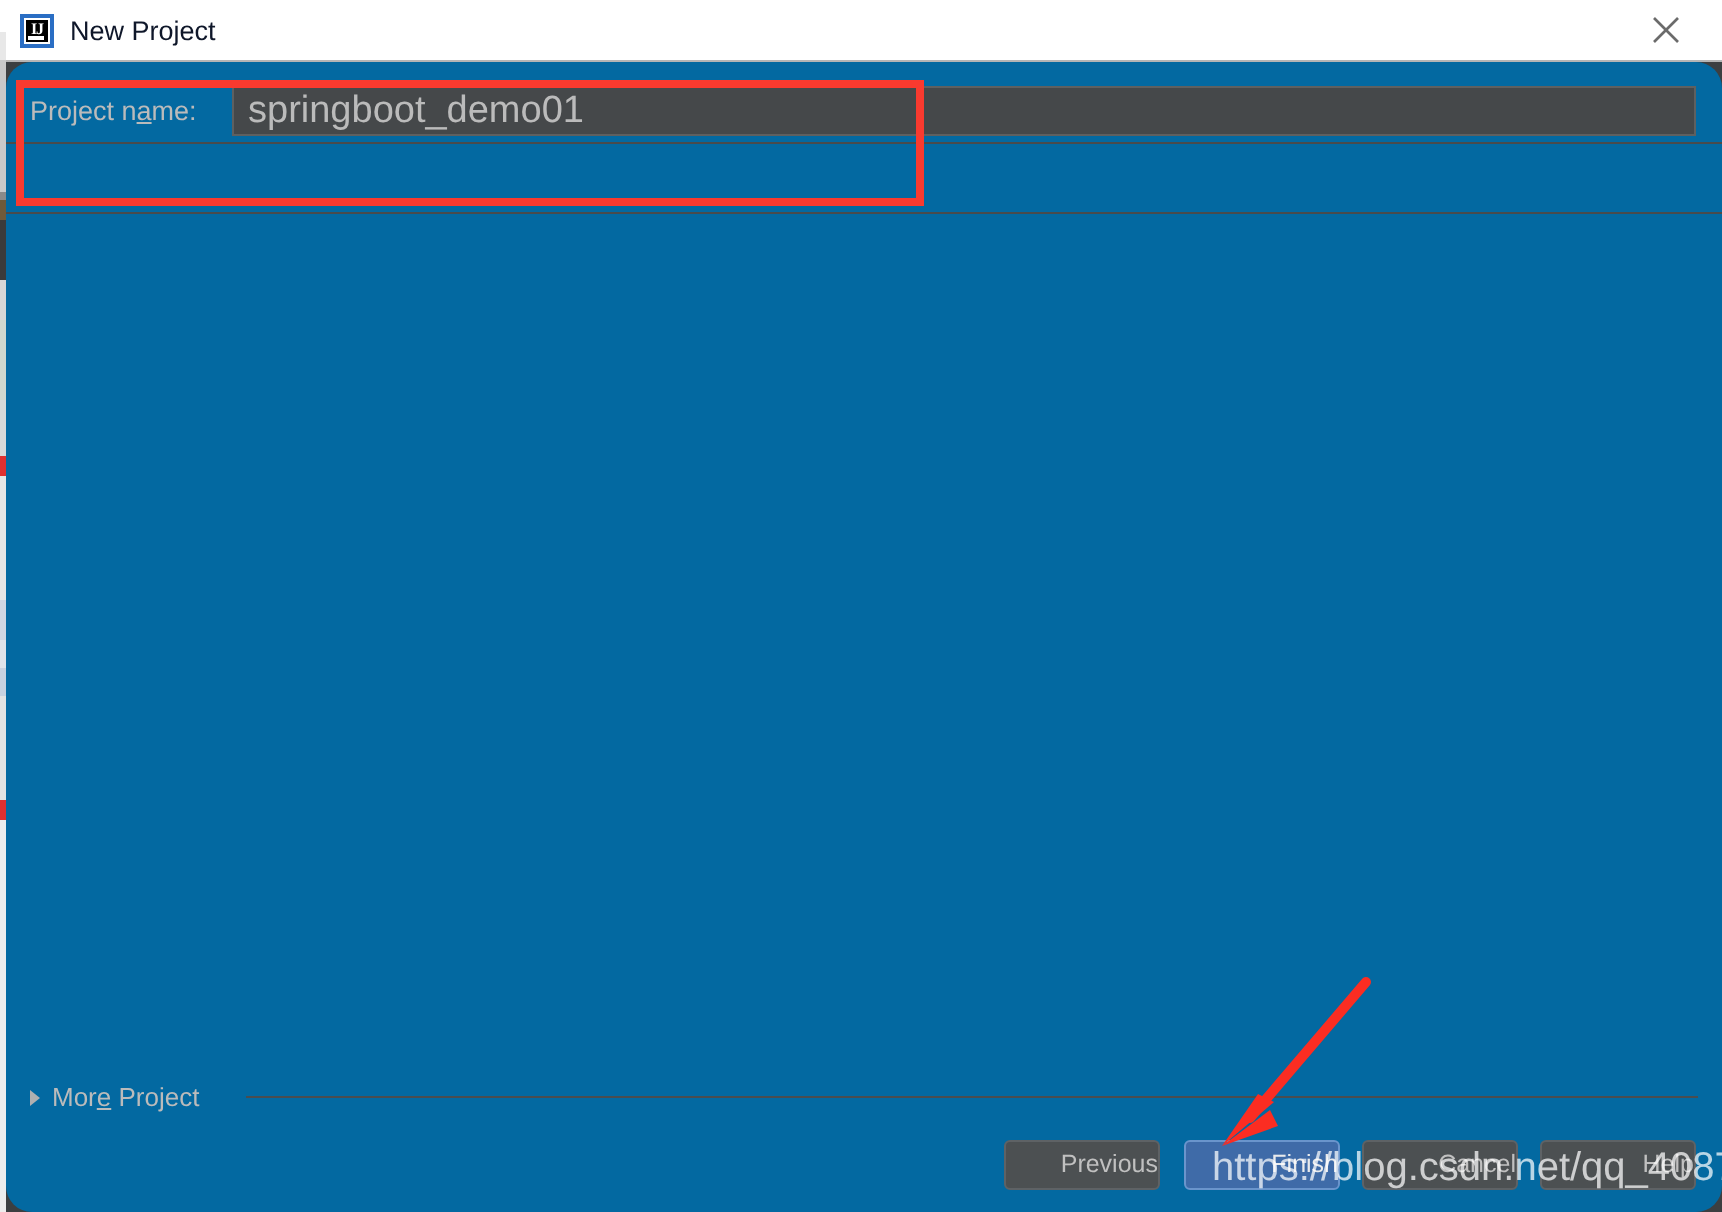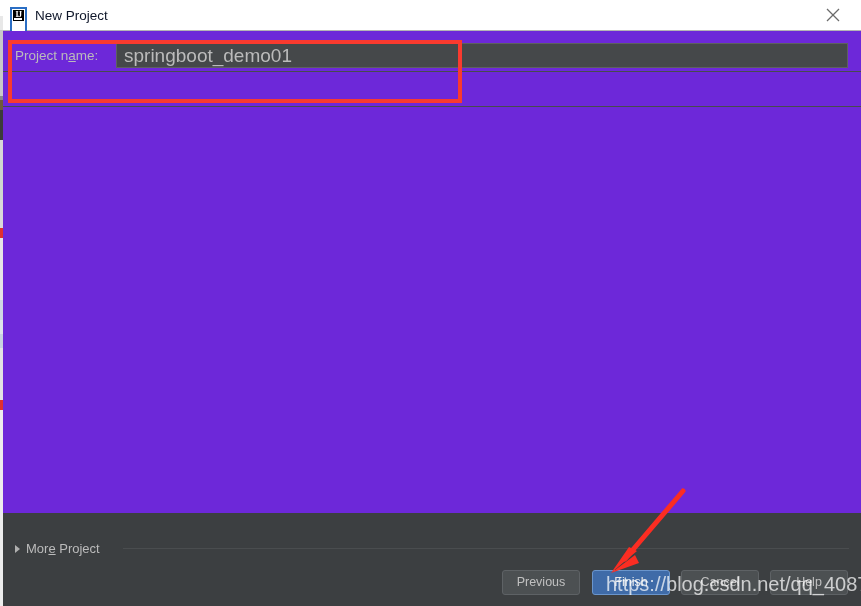--- a/index.html
+++ b/index.html
@@ -62,21 +62,21 @@
     position: absolute;
     left: 0; top: 0;
     width: 858px; height: 31px;
     background: #ffffff;
     border-bottom: 1px solid #b5b5b5;
     box-sizing: border-box;
   }
   .title-icon {
     position: absolute;
     left: 7px; top: 7px;
-    width: 17px; height: 32px;
+    width: 17px; height: 17px;
     background: #ffffff;
     border: 2px solid #2a6ec4;
     box-sizing: border-box;
   }
   .title-icon .ij-inner {
     position: absolute;
     left: 1px; top: 1px;
     width: 11px; height: 11px;
     background: #000000;
     color: #ffffff;
@@ -105,22 +105,23 @@
     right: 8px; top: 0px;
     width: 40px; height: 30px;
     cursor: pointer;
   }
   .close-btn svg { position: absolute; left: 13px; top: 8px; }
 
   
   .dlg-body {
     position: absolute;
     left: 0; top: 31px;
-    width: 858px; height: 482px;
-    background: #6d28d9;
+    width: 858px; height: 575px;
+    background: #0369a1;
+    border-radius: 13px;
   }
 
   
   .form-row {
     position: absolute;
     left: 0;
     width: 858px;
     height: 31px;
   }
   .row-name { top: 9px; }
@@ -218,21 +219,21 @@
     position: absolute;
     top: 539px;
     width: 78px; height: 25px;
     background: #4c5052;
     border: 1px solid #5e6265;
     border-radius: 3px;
     box-sizing: border-box;
     font-size: 12.5px;
     color: #c0c0c0;
     line-height: 23px;
-    text-align: center;
+    text-align: right;
     cursor: pointer;
   }
   .btn-previous { left: 499px; }
   .btn-finish {
     left: 589px;
     background: #3f6ba8;
     border: 1px solid #6a95cc;
     color: #e8eaec;
   }
   .btn-cancel { left: 678px; }

